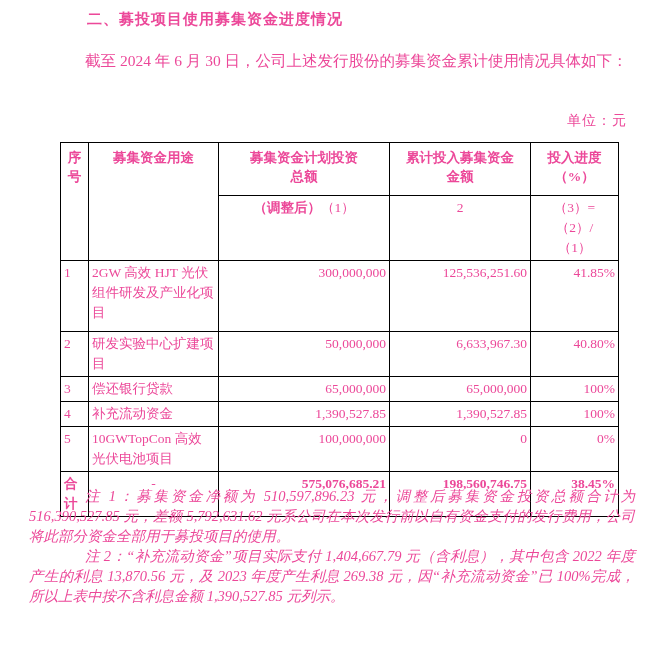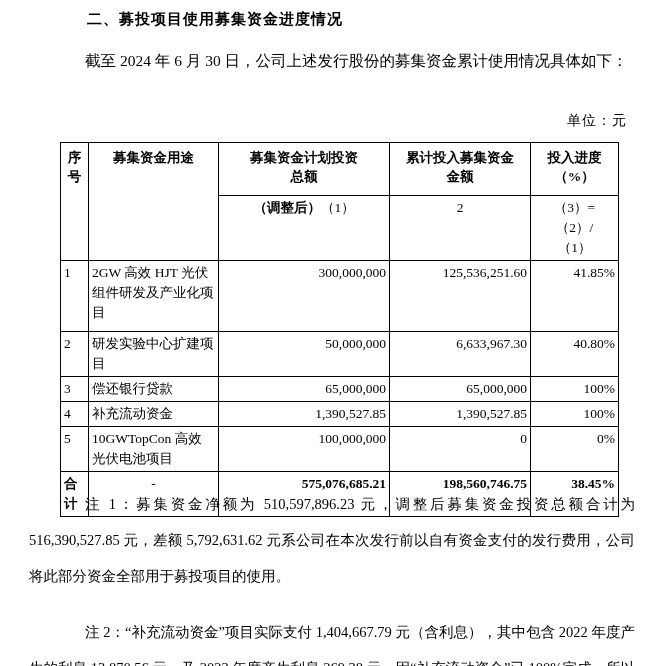--- a/index.html
+++ b/index.html
@@ -2,21 +2,21 @@
 <html><head>
 <meta charset="utf-8">
 <style>
   * { margin: 0; padding: 0; box-sizing: border-box; }
   html, body { background: #ffffff; }
   .page {
     position: relative;
     width: 661px;
     height: 666px;
     background: #ffffff;
-    color: #000000;
+    color: #ec4899;
     font-family: "Liberation Serif", "DejaVu Serif", serif;
     overflow: hidden;
   }
   .doc-title {
     position: absolute;
     top: 10px;
     left: 87px;
     font-size: 15px;
     font-weight: bold;
     letter-spacing: 1px;
@@ -79,25 +79,26 @@
   td.ctr { text-align: center; }
   .b { font-weight: bold; }
   .notes {
     position: absolute;
     top: 486px;
     left: 29px;
     width: 606px;
     font-size: 14.5px;
   }
   .note {
-    line-height: 36px;
+    line-height: 20px;
     text-indent: 56px;
     text-align: justify;
+    font-style: italic;
   }
-  .note + .note { margin-top: 20px; }
+  .note + .note { margin-top: 0; }
 </style>
 </head>
 <body>
 
 <div class="page">
 
   <div class="doc-title">二、募投项目使用募集资金进度情况</div>
 
   <div class="intro">截至 2024 年 6 月 30 日，公司上述发行股份的募集资金累计使用情况具体如下：</div>
 

